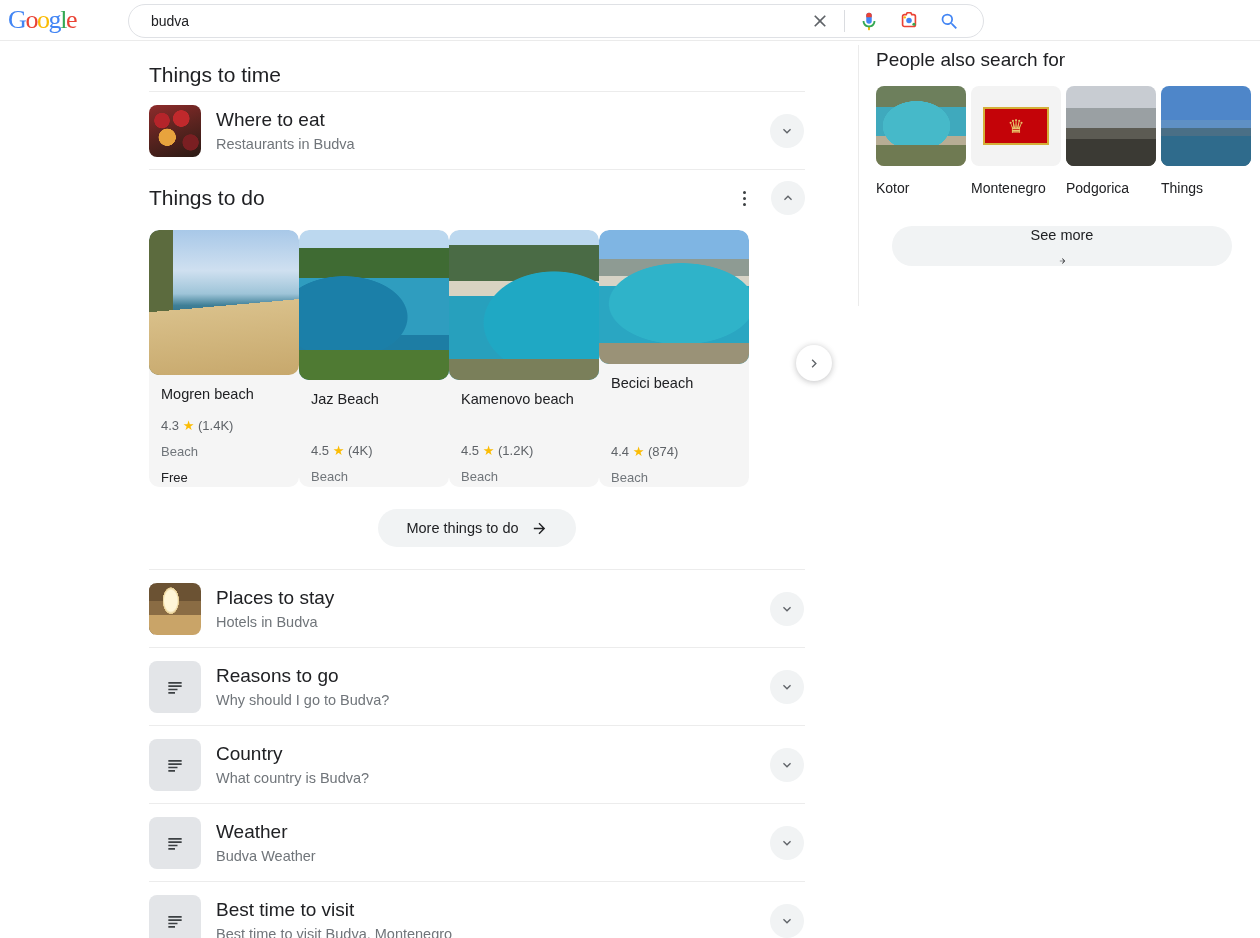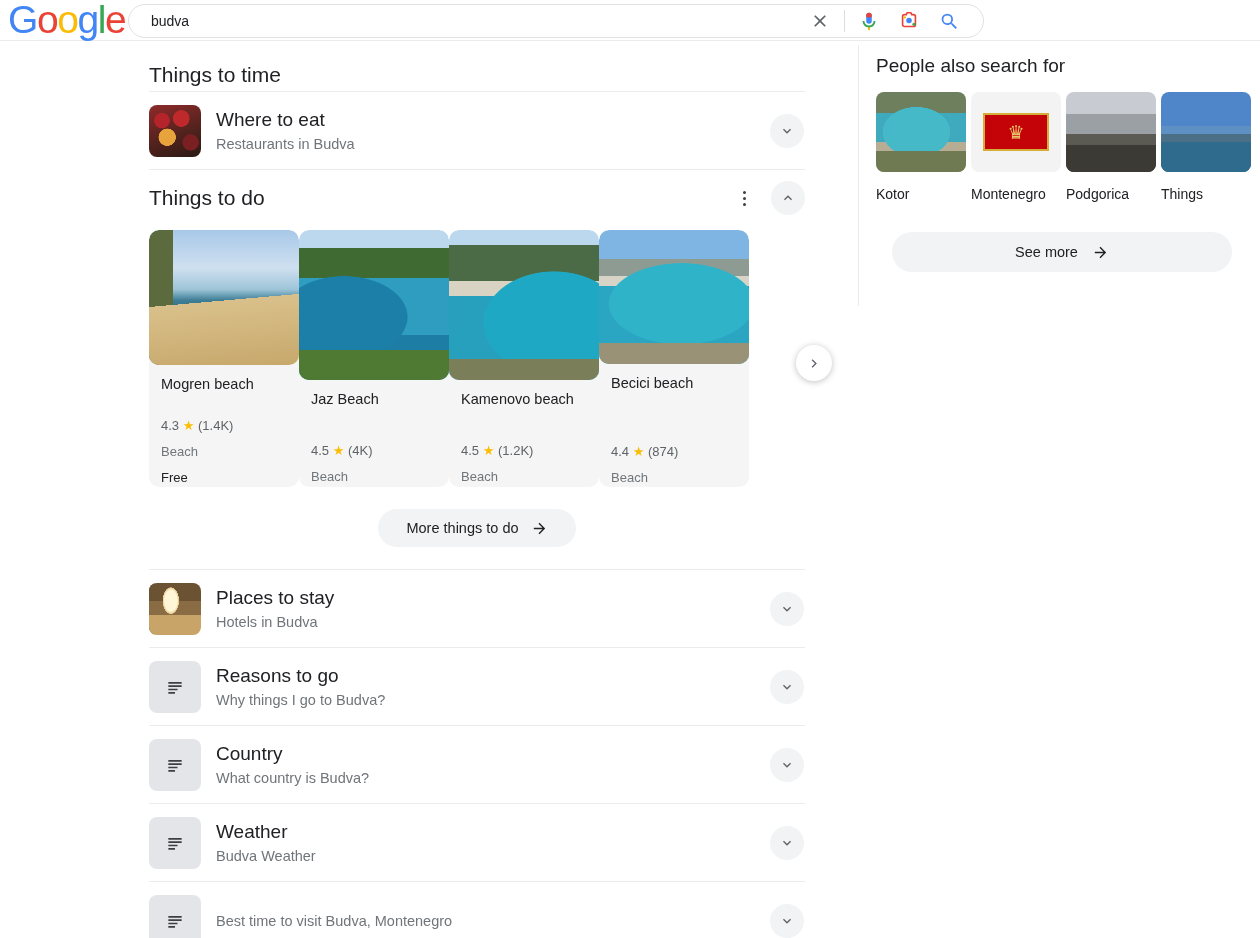--- a/index.html
+++ b/index.html
@@ -15,22 +15,22 @@
 
   
   .header {
     position: absolute; top: 0; left: 0;
     width: 1260px; height: 41px;
     background: #fff;
     border-bottom: 1px solid #ebebeb;
   }
   .google-logo {
     position: absolute; left: 8px; top: 4px;
-    font-size: 39px; line-height: 32px;
-    font-family: Liberation Sans, sans-serif;
+    font-size: 26px; line-height: 32px;
+    font-family: Liberation Serif, serif;
     letter-spacing: -1.4px;
     user-select: none;
   }
   .gl-b { color: #4285F4; }
   .gl-r { color: #EA4335; }
   .gl-y { color: #FBBC05; }
   .gl-g { color: #34A853; }
 
   .searchbar {
     position: absolute; left: 128px; top: 4px;
@@ -107,21 +107,21 @@
     background: #f5f5f5;
     border-radius: 10px;
     overflow: hidden;
     cursor: pointer;
     display: flex; flex-direction: column;
     height: 257px;
   }
   .card-img { width: 150px; height: 150px; border-radius: 10px; position: relative; overflow: hidden; }
   .card-body { padding: 10px 12px 0 12px; }
   .card-name { font-size: 14.5px; color: #202124; line-height: 19px; }
-  .card-rating { font-size: 13px; color: #5f6368; margin-top: 23px; line-height: 18px; }
+  .card-rating { font-size: 13px; color: #5f6368; margin-top: 13px; line-height: 18px; }
   .star { color: #fbbc04; font-size: 13px; }
   .card-type { font-size: 13px; color: #70757a; margin-top: 8px; line-height: 18px; }
   .card-price { font-size: 13px; color: #202124; margin-top: 8px; line-height: 18px; }
 
   .car-next {
     position: absolute; right: -27px; top: 115px;
     width: 36px; height: 36px; border-radius: 50%;
     background: #fff;
     box-shadow: 0 1px 6px rgba(32,33,36,0.28);
     display: flex; align-items: center; justify-content: center;
@@ -138,34 +138,35 @@
     cursor: pointer; border: none;
     font-family: "Liberation Sans", sans-serif;
   }
   .pill-wrap { display: flex; justify-content: center; margin-top: 22px; margin-bottom: 22px; }
 
   
   .vdiv {
     position: absolute; left: 858px; top: 45px;
     width: 1px; height: 261px; background: #ebebeb;
   }
-  .right-col { position: absolute; left: 876px; top: 41px; width: 372px; }
+  .right-col { position: absolute; left: 876px; top: 35px; width: 372px; }
   .right-title { font-size: 19px; color: #202124; padding-top: 14px; }
   .pasf-row { display: flex; gap: 5px; margin-top: 15px; }
   .pasf-item { width: 90px; cursor: pointer; }
   .pasf-img { width: 90px; height: 80px; border-radius: 8px; overflow: hidden; position: relative; }
   .pasf-label { font-size: 14px; color: #202124; margin-top: 12px; line-height: 20px; }
   .see-more-wrap { display: flex; justify-content: center; margin-top: 28px; }
   .see-more {
     width: 340px; height: 40px;
     background: #f1f3f4; border-radius: 22px; border: none;
     font-size: 14.5px; color: #202124;
     display: flex; align-items: center; justify-content: center; gap: 14px;
     cursor: pointer;
     font-family: "Liberation Sans", sans-serif;
+    flex-direction: column;
   }
 
   
   .ph { width: 100%; height: 100%; position: absolute; inset: 0; }
   .img-mogren {
     background:
       linear-gradient(175deg, transparent 52%, #d9c08a 52%, #c7a86c 100%),
       linear-gradient(90deg, #5c6b3e 0 16%, transparent 16%),
       linear-gradient(180deg, #a8c8e8 0%, #cfe0f0 28%, #9ec4d8 44%, #3f7f96 52%, #2f6d85 60%, transparent 60%);
   }
@@ -405,21 +406,21 @@
   <div class="hr"></div>
 
   <div class="acc-row">
     <div class="acc-thumb doc">
       <svg width="20" height="20" viewBox="0 0 24 24">
           <path d="M4 6h16v2H4zm0 4h16v2H4zm0 4h11v2H4zm0 4h8v2H4z" fill="#3c4043"></path>
         </svg>
     </div>
     <div class="acc-text">
       <div class="acc-title">Reasons to go</div>
-      <div class="acc-sub">Why things I go to Budva?</div>
+      <div class="acc-sub">Why should I go to Budva?</div>
     </div>
     <div class="acc-chev">
       <svg width="16" height="16" viewBox="0 0 24 24">
           <path d="M7.4 8.6 12 13.2l4.6-4.6L18 10l-6 6-6-6z" fill="#5f6368"></path>
         </svg>
     </div>
   </div>
   <div class="hr"></div>
 
   <div class="acc-row">
@@ -458,20 +459,21 @@
   </div>
   <div class="hr"></div>
 
   <div class="acc-row">
     <div class="acc-thumb doc">
       <svg width="20" height="20" viewBox="0 0 24 24">
           <path d="M4 6h16v2H4zm0 4h16v2H4zm0 4h11v2H4zm0 4h8v2H4z" fill="#3c4043"></path>
         </svg>
     </div>
     <div class="acc-text">
+      <div class="acc-title">Best time to visit</div>
       <div class="acc-sub">Best time to visit Budva, Montenegro</div>
     </div>
     <div class="acc-chev">
       <svg width="16" height="16" viewBox="0 0 24 24">
           <path d="M7.4 8.6 12 13.2l4.6-4.6L18 10l-6 6-6-6z" fill="#5f6368"></path>
         </svg>
     </div>
   </div>
 
 </div>

